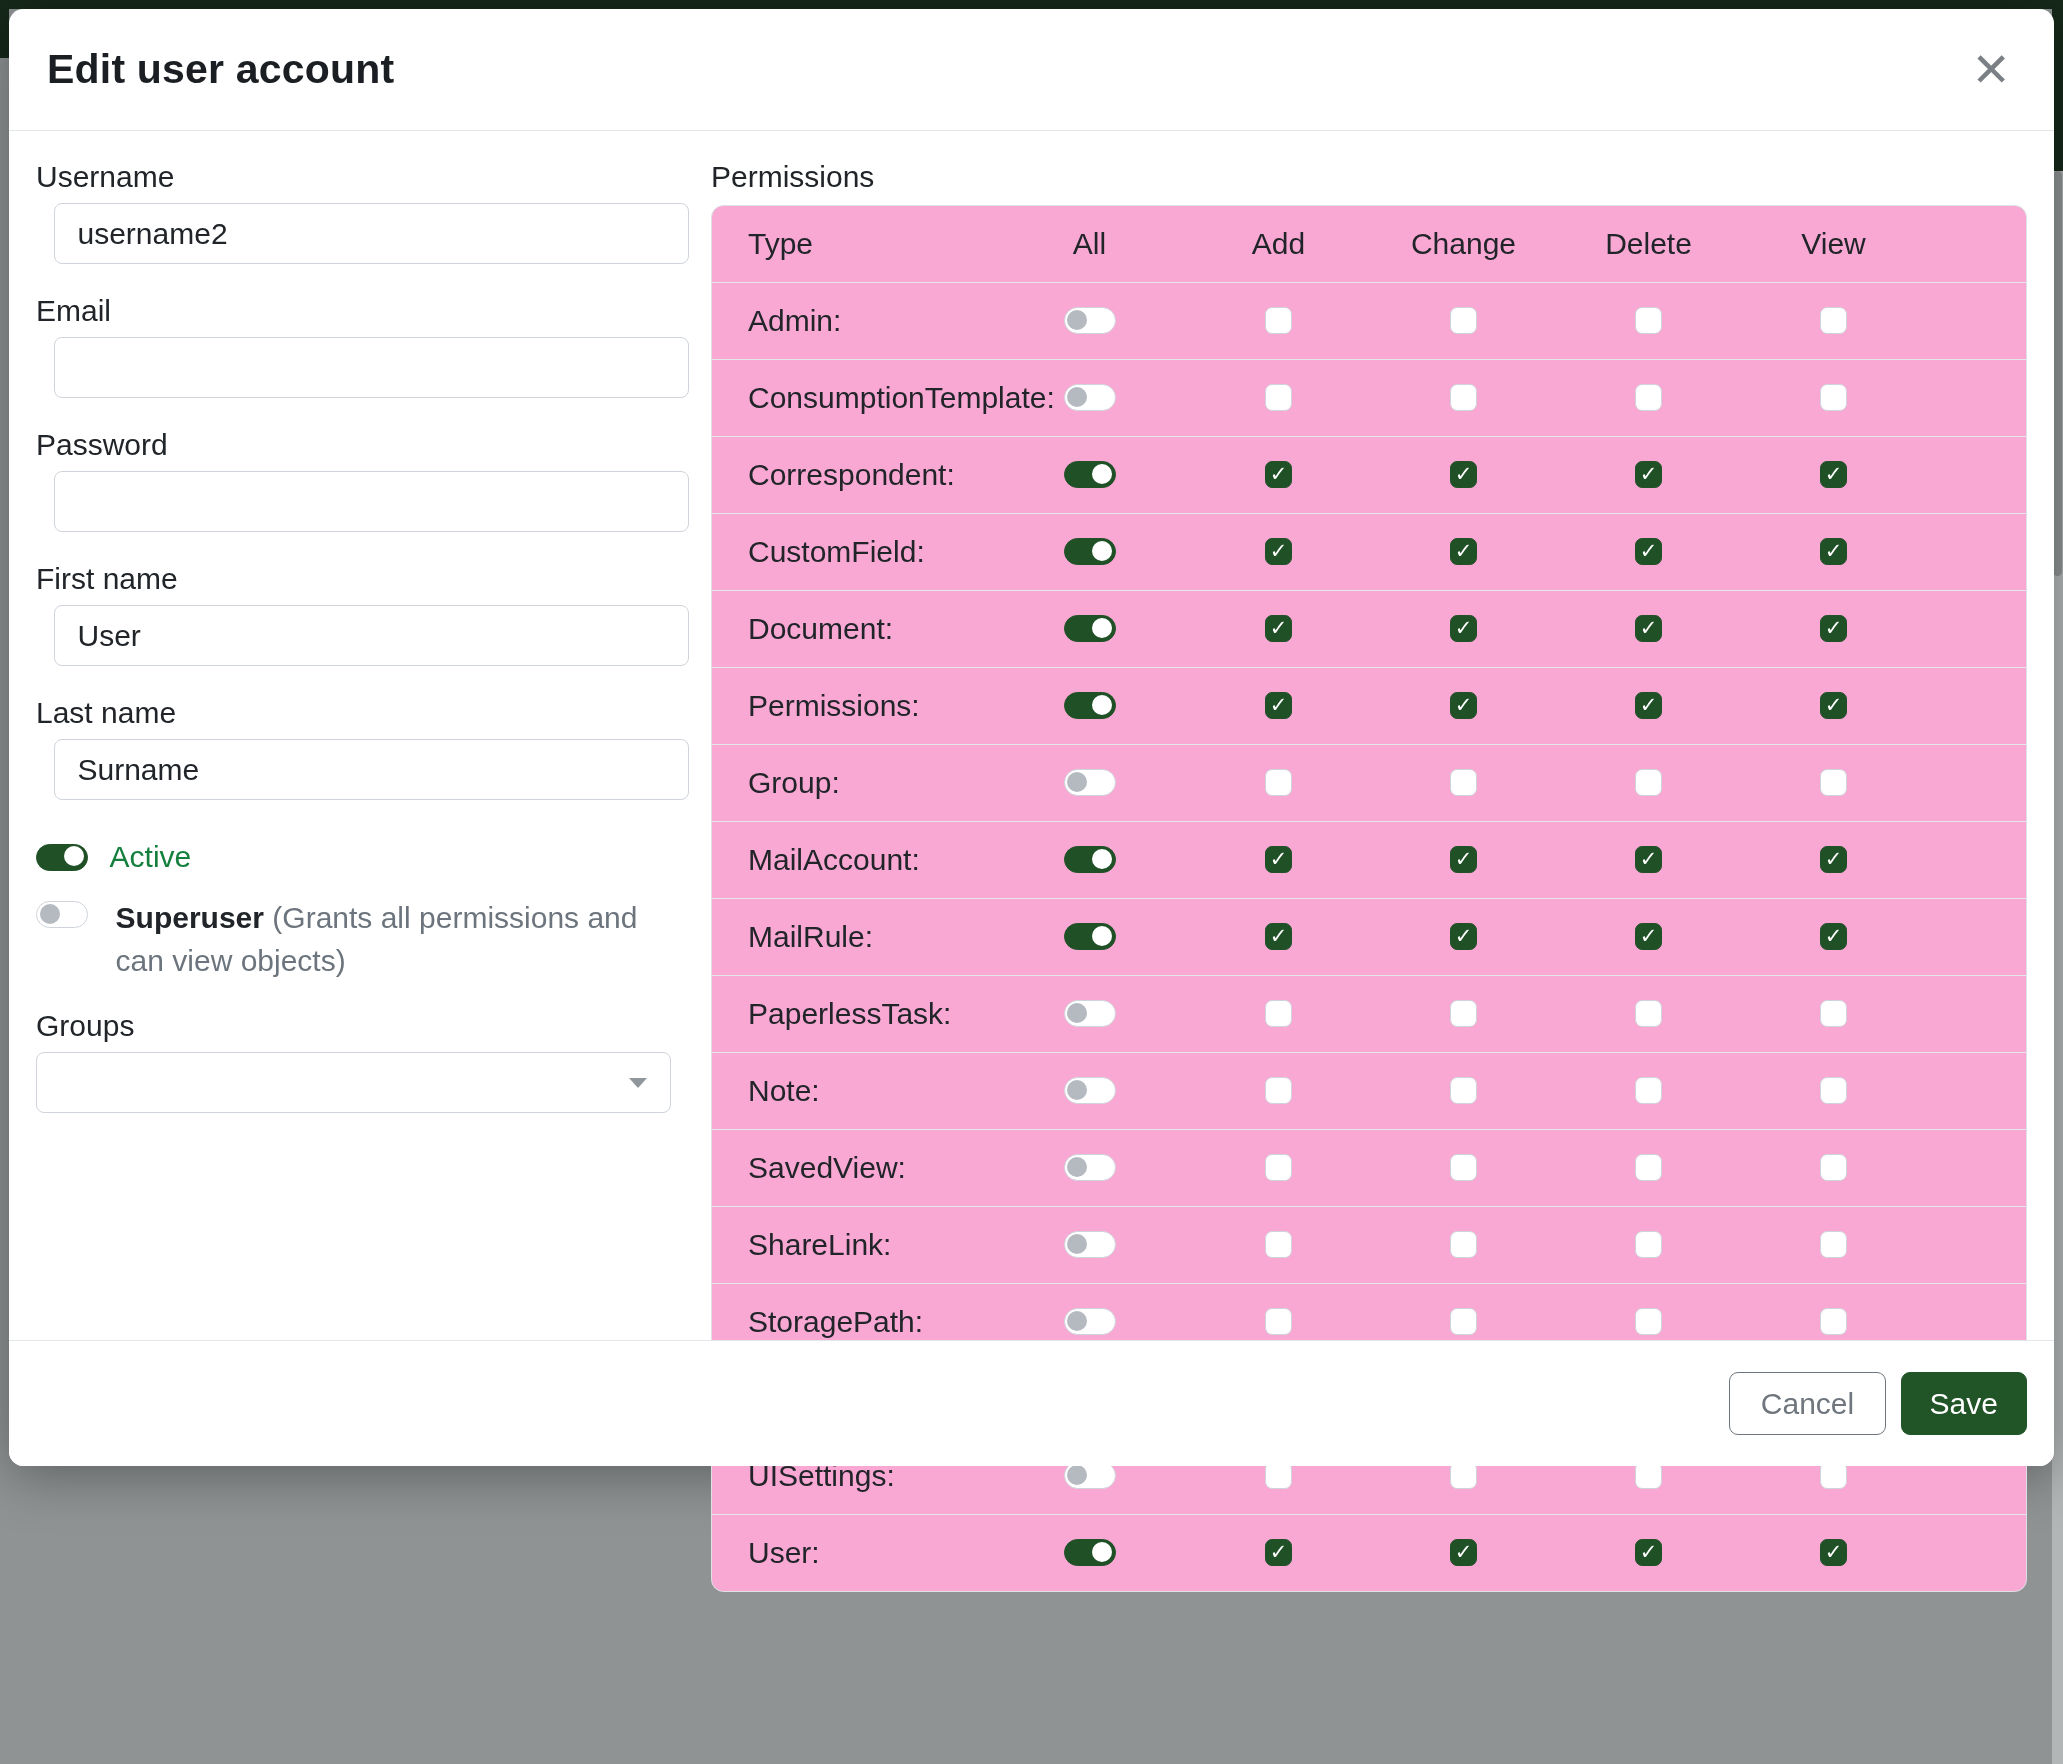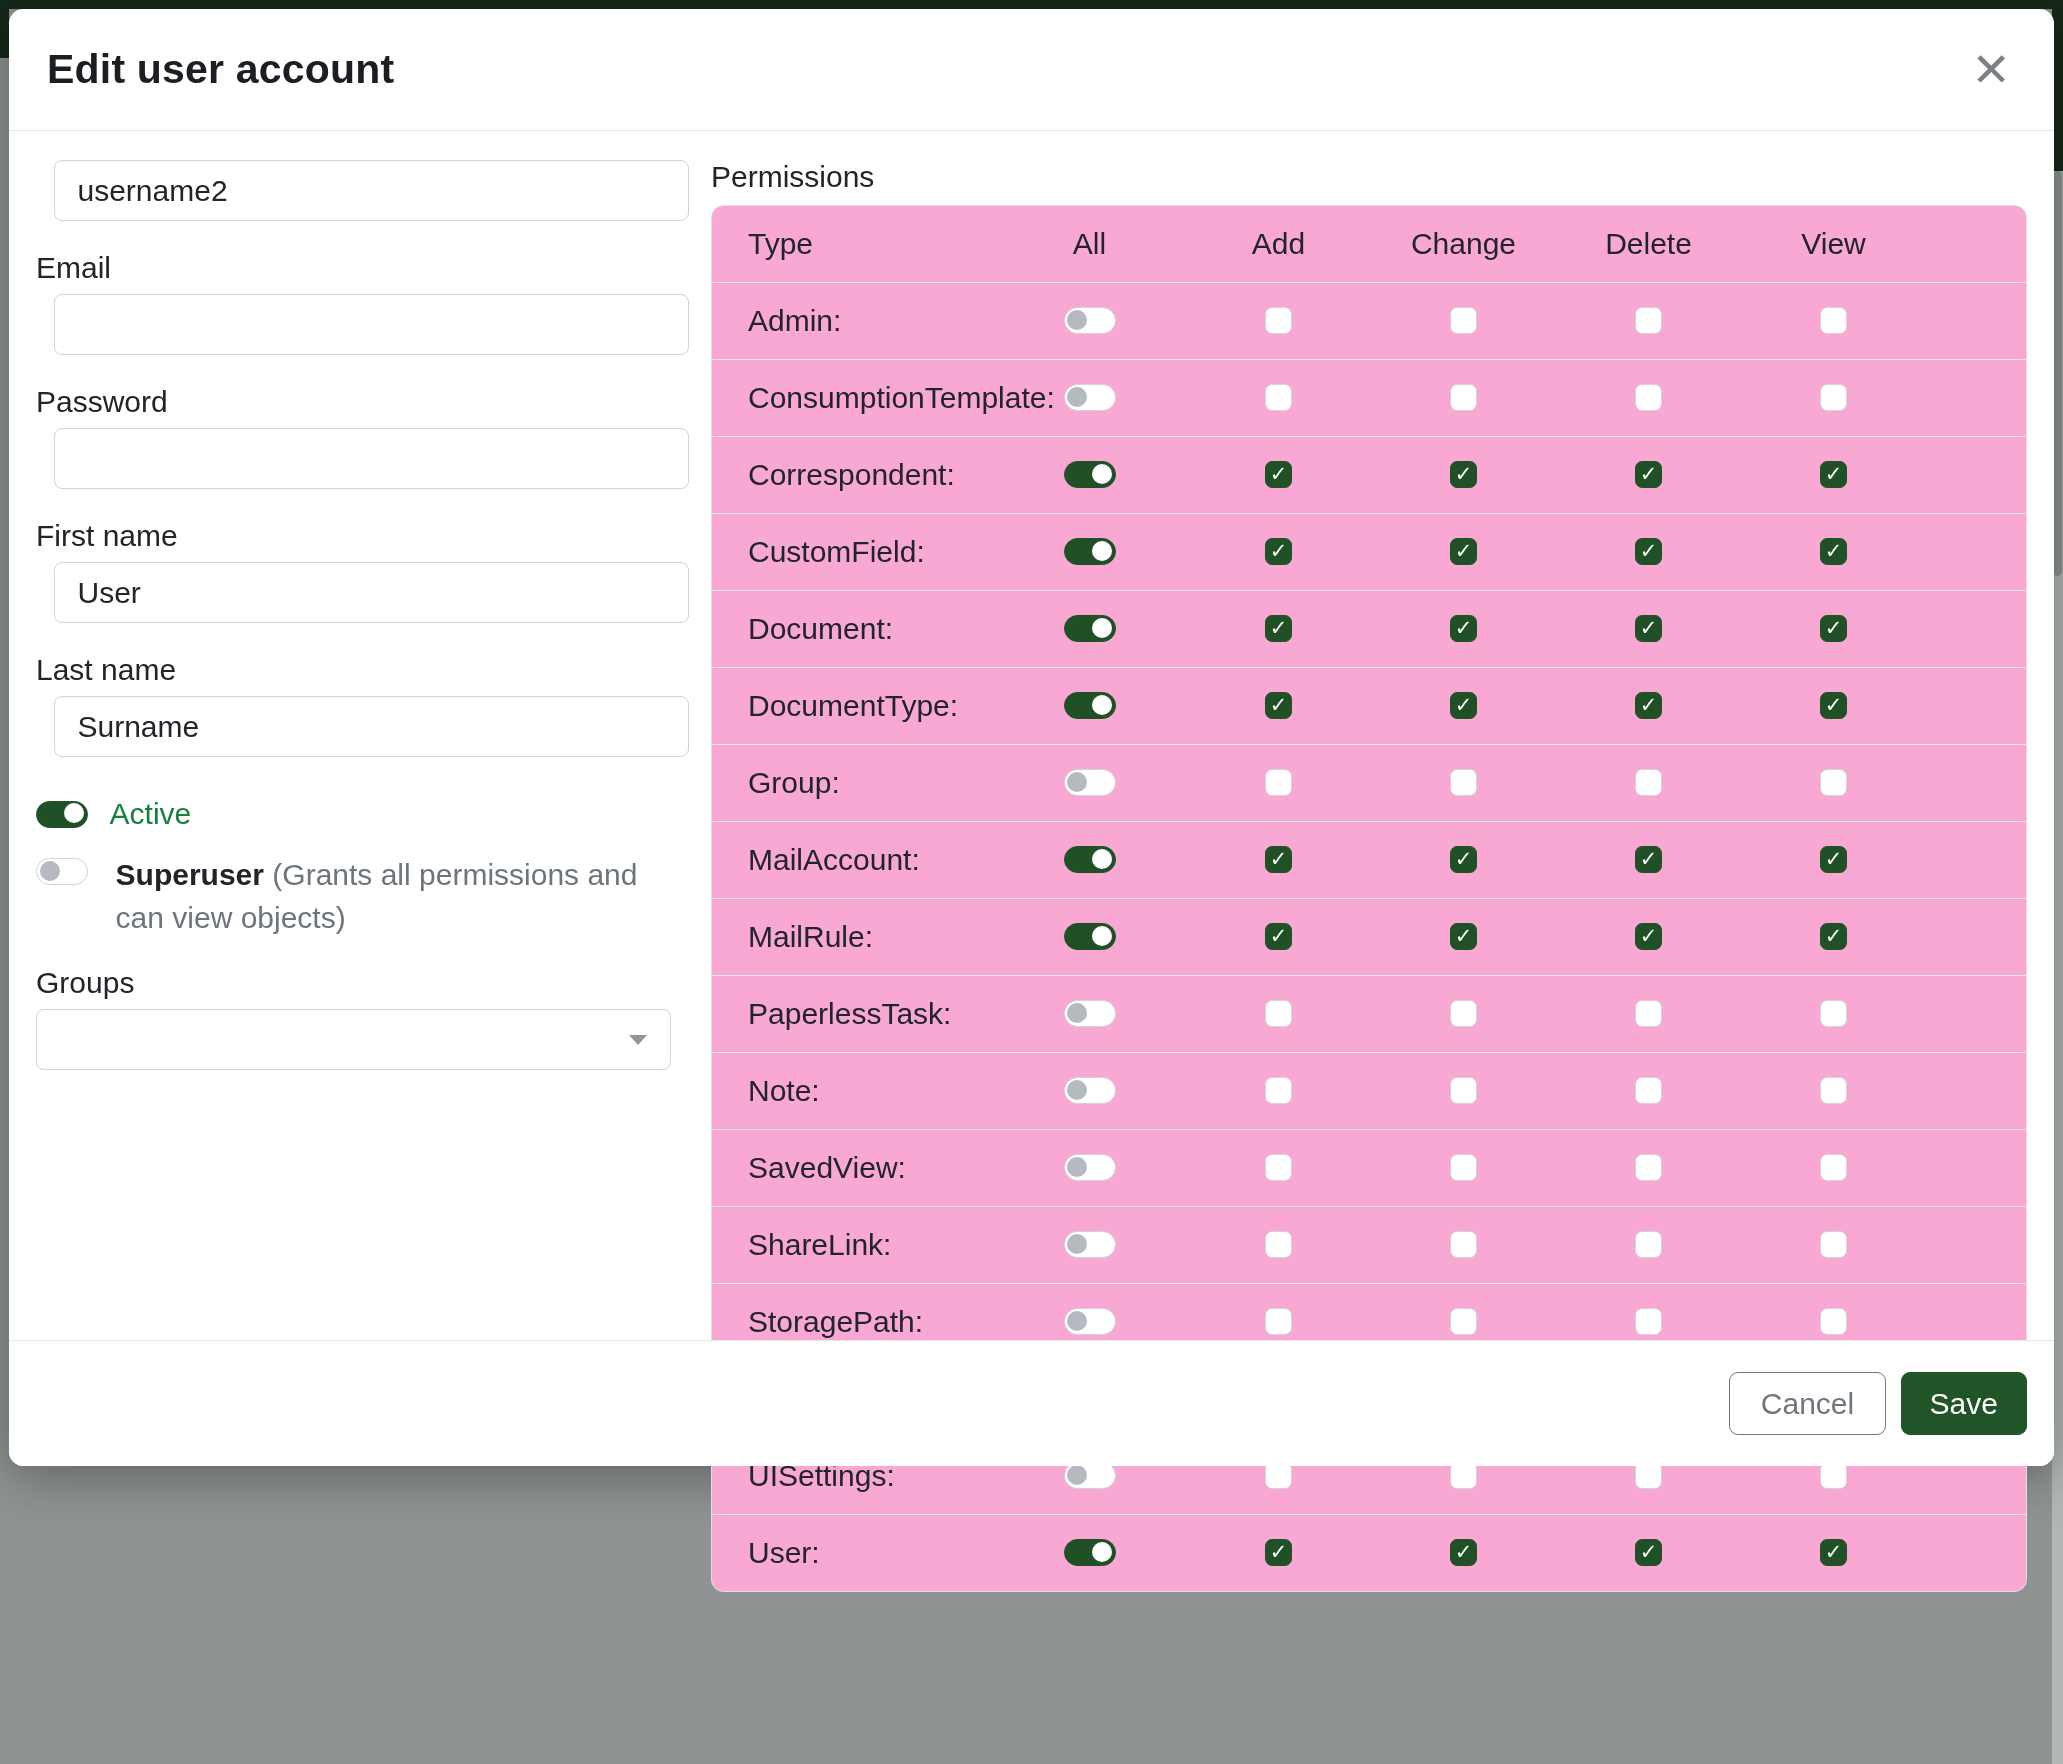--- a/index.html
+++ b/index.html
@@ -147,20 +147,21 @@
   <div class="modal-header">
     <div class="modal-title">Edit user account</div>
     <button class="close-btn">✕</button>
   </div>
 
   <div class="modal-body">
 
     <div class="col-left">
 
       <div class="form-group">
+        <label class="form-label">Username</label>
         <input class="text-input" type="text" value="username2" style="">
       </div>
 
       <div class="form-group">
         <label class="form-label">Email</label>
         <input class="text-input" type="text" value="" style="">
       </div>
 
       <div class="form-group">
         <label class="form-label">Password</label>
@@ -266,21 +267,21 @@
     <span class="ccell switch on">
                 <span class="knob"></span>
               </span>
     <span class="ccell cb checked">✓</span>
     <span class="ccell cb checked">✓</span>
     <span class="ccell cb checked">✓</span>
     <span class="ccell cb checked">✓</span>
     <span></span>
   </div>
             <div class="perm-grid-row perm-row">
-    <span class="perm-type">DocumentType:</span>
+    <span class="perm-type">Permissions:</span>
     <span class="ccell switch on">
                 <span class="knob"></span>
               </span>
     <span class="ccell cb checked">✓</span>
     <span class="ccell cb checked">✓</span>
     <span class="ccell cb checked">✓</span>
     <span class="ccell cb checked">✓</span>
     <span></span>
   </div>
             <div class="perm-grid-row perm-row">

